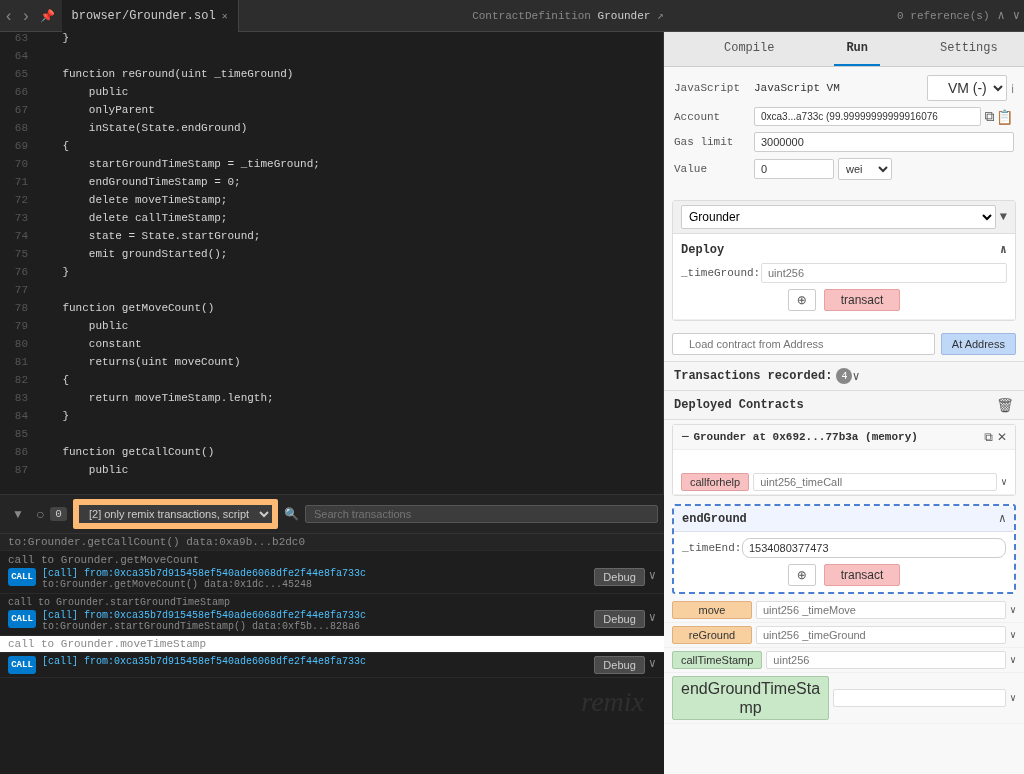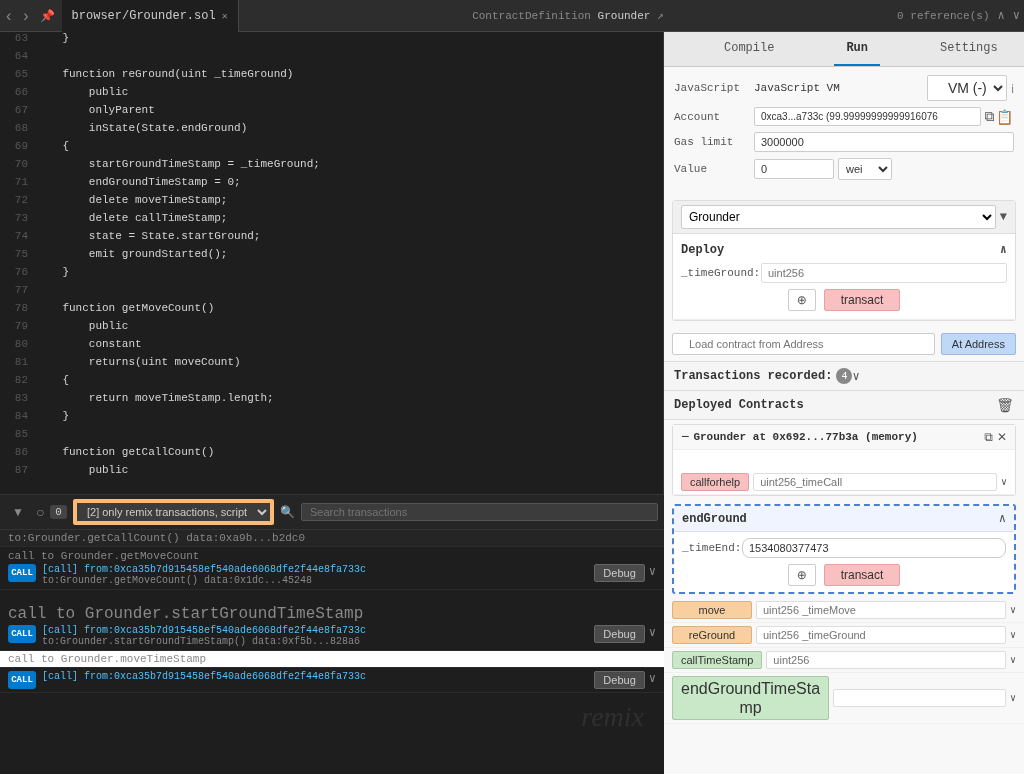--- a/index.html
+++ b/index.html
@@ -23,21 +23,21 @@
     .code-content { flex: 1; overflow: hidden; padding: 0; }
     .code-line { display: flex; min-height: 18px; }
     .line-num { width: 36px; text-align: right; padding-right: 8px; color: #555; font-size: 11px; flex-shrink: 0; user-select: none; }
     .line-code { color: #d4d4d4; font-size: 11px; white-space: pre; }
 
     
     .tx-panel { height: 280px; background: #1e1e1e; border-top: 1px solid #333; display: flex; flex-direction: column; overflow: hidden; }
     .tx-toolbar { display: flex; align-items: center; background: #252526; border-bottom: 1px solid #333; padding: 4px 6px; gap: 6px; flex-shrink: 0; }
     .tx-toolbar button { background: none; border: none; color: #888; cursor: pointer; font-size: 12px; }
     .tx-counter { background: #444; color: #ccc; border-radius: 3px; padding: 1px 5px; font-size: 11px; }
-    .tx-filter { background: #3c3c3c; border: 4px solid #fdba74; color: #ccc; padding: 2px 6px; font-size: 11px; border-radius: 2px; }
+    .tx-filter { background: #3c3c3c; border: 6px solid #fdba74; color: #ccc; padding: 2px 6px; font-size: 11px; border-radius: 2px; }
     .tx-search { flex: 1; background: #3c3c3c; border: 1px solid #555; color: #ccc; padding: 2px 8px; font-size: 11px; border-radius: 2px; }
     .tx-list { flex: 1; overflow-y: auto; }
     .tx-item { padding: 3px 8px; border-bottom: 1px solid #2a2a2a; }
     .tx-item .debug-btn { background: #4a4a4a; border: 1px solid #666; color: #ccc; padding: 2px 8px; font-size: 11px; cursor: pointer; border-radius: 2px; }
     .tx-item-row { display: flex; align-items: flex-start; justify-content: space-between; }
     .call-icon { width: 28px; height: 18px; background: #007acc; border-radius: 3px; color: white; font-size: 9px; font-weight: bold; display: flex; align-items: center; justify-content: center; flex-shrink: 0; margin-right: 6px; }
     .tx-item-content { display: flex; align-items: flex-start; }
 
     
     .right-panel { width: 360px; background: #f8f8f8; color: #333; display: flex; flex-direction: column; overflow-y: auto; flex-shrink: 0; }
@@ -273,21 +273,21 @@
                 <span style="color:#4fc1ff;">[call] from:0xca35b7d915458ef540ade6068dfe2f44e8fa733c</span>
               </div>
               <div style="font-size:10px;color:#888;">to:Grounder.getMoveCount() data:0x1dc...45248</div>
             </div>
             <button class="debug-btn" style="background:#4a4a4a;border:1px solid #666;color:#ccc;padding:2px 8px;font-size:11px;cursor:pointer;border-radius:2px;margin-left:4px;">Debug</button>
             <span style="color:#888;cursor:pointer;margin-left:4px;">∨</span>
           </div>
         </div>
 
         <div class="tx-item">
-          <div style="color:#888;font-size:16px;margin-bottom:2px;margin-top:12px;">call to Grounder.startGroundTimeStamp</div>
+          <div style="color:#888;font-size:10px;margin-bottom:2px;">call to Grounder.startGroundTimeStamp</div>
           <div class="tx-item-content">
             <div class="call-icon">CALL</div>
             <div style="flex:1;">
               <div style="font-size:10px;">
                 <span style="color:#4fc1ff;">[call] from:0xca35b7d915458ef540ade6068dfe2f44e8fa733c</span>
               </div>
               <div style="font-size:10px;color:#888;">to:Grounder.startGroundTimeStamp() data:0xf5b...828a6</div>
             </div>
             <button class="debug-btn" style="background:#4a4a4a;border:1px solid #666;color:#ccc;padding:2px 8px;font-size:11px;cursor:pointer;border-radius:2px;margin-left:4px;">Debug</button>
             <span style="color:#888;cursor:pointer;margin-left:4px;">∨</span>

